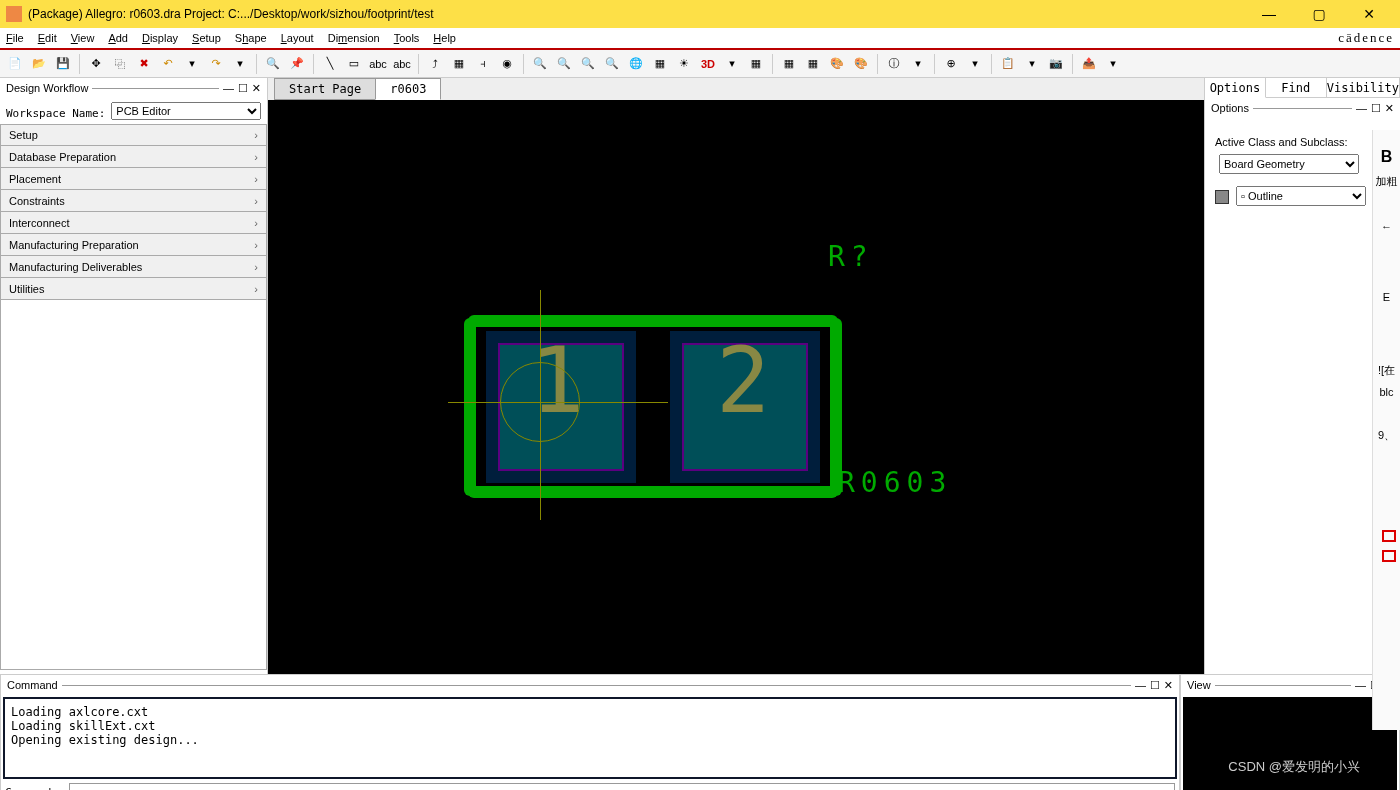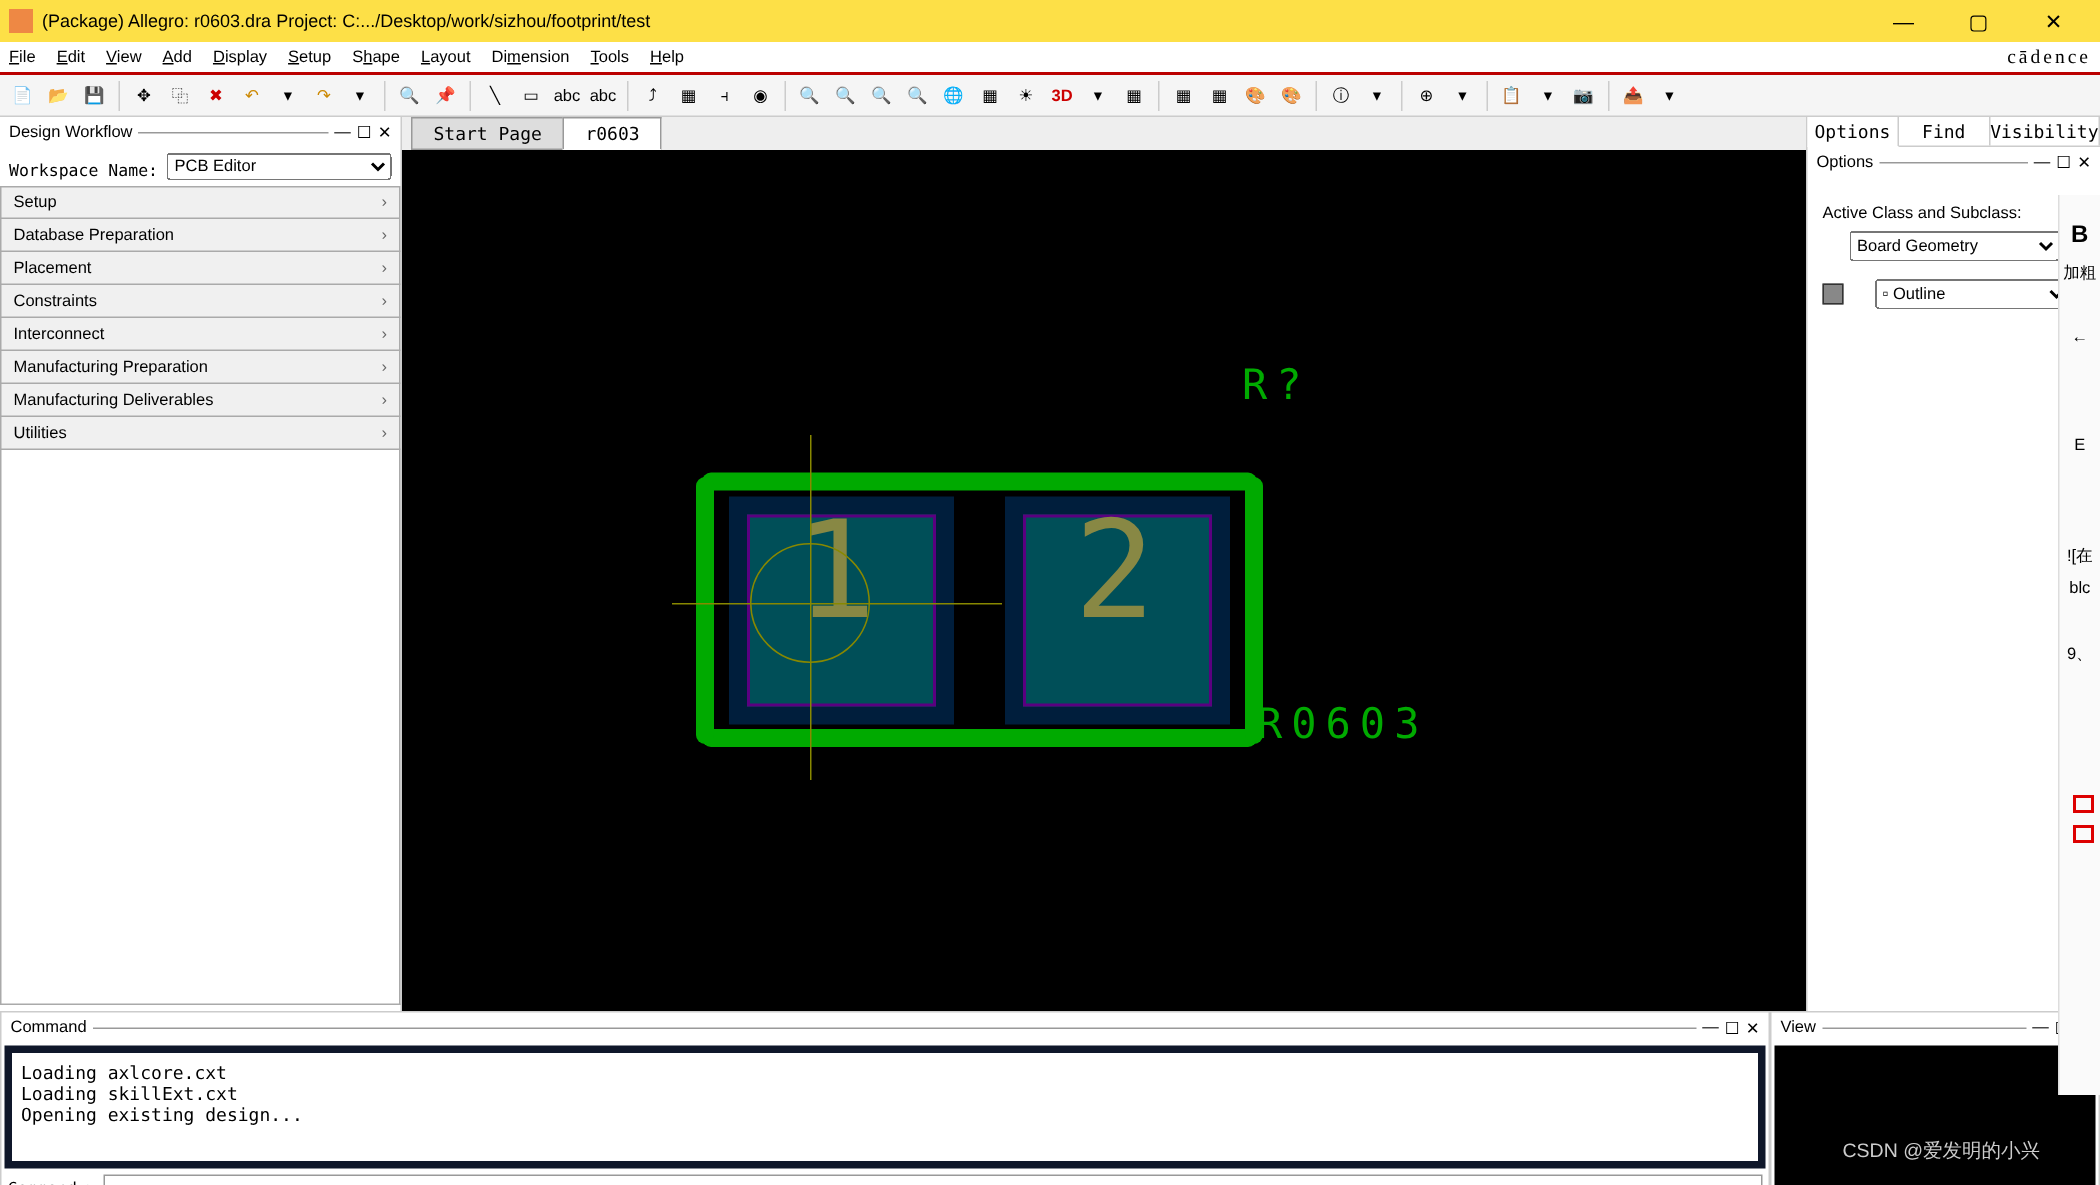--- a/index.html
+++ b/index.html
@@ -32,25 +32,25 @@
 .tabs { height: 22px; display: flex; align-items: flex-end; padding-left: 6px; background: #eee; }
 .tab { padding: 3px 14px; border: 1px solid #999; background: #ddd; font-family: monospace; cursor: pointer; margin-right: -1px; font-size: 12px; }
 .tab.active { background: #fff; border-bottom-color: #fff; }
 .canvas { flex: 1; background: #000; position: relative; overflow: hidden; }
 .right-panel { width: 196px; background: #fff; border-left: 1px solid #ccc; display: flex; flex-direction: column; }
 .right-tabs { height: 20px; display: flex; border-bottom: 1px solid #ccc; }
 .rtab { flex: 1; text-align: center; padding: 3px 0; border-right: 1px solid #ccc; font-family: monospace; cursor: pointer; font-size: 12px; }
 .rtab.active { background: #fff; border-bottom: 1px solid #fff; margin-bottom: -1px; }
 .opts-body { padding: 8px 10px; }
 .opts-body label { display: block; margin: 10px 0 6px; }
-.opts-body select { width: 140px; height: 20px; margin-left: 18px; }
+.opts-body select { width: 140px; height: 20px; margin-left: 4px; }
 .color-sw { display: inline-block; width: 14px; height: 14px; background: #888; border: 1px solid #333; vertical-align: middle; }
 .bottom { display: flex; height: 130px; }
 .cmd-panel { flex: 1; background: #fff; border: 1px solid #ccc; display: flex; flex-direction: column; }
-.cmd-log { flex: 1; padding: 6px; font-family: monospace; font-size: 12px; border: 5px solid #0f172a; margin: 2px; overflow: auto; }
+.cmd-log { flex: 1; padding: 6px; font-family: monospace; font-size: 12px; border: 2px solid #0f172a; margin: 2px; overflow: auto; }
 .cmd-input { display: flex; align-items: center; padding: 2px 4px; }
 .cmd-input input { flex: 1; border: 1px solid #999; height: 18px; font-family: monospace; }
 .view-panel { width: 220px; background: #fff; border: 1px solid #ccc; display: flex; flex-direction: column; }
 .view-canvas { flex: 1; background: #000; margin: 2px; }
 .far-right { position: absolute; right: 0; top: 130px; width: 28px; height: 600px; background: #fafafa; border-left: 1px solid #ddd; padding-top: 10px; text-align: center; }
 .far-right div { margin: 8px 0; font-size: 11px; }
 .watermark { position: absolute; bottom: 14px; right: 40px; color: #ccc; font-size: 13px; }
 
 .pad { position: absolute; background: rgba(0,100,100,0.7); border: 2px solid #5a0080; }
 .solder { position: absolute; background: rgba(0,60,120,0.5); }

